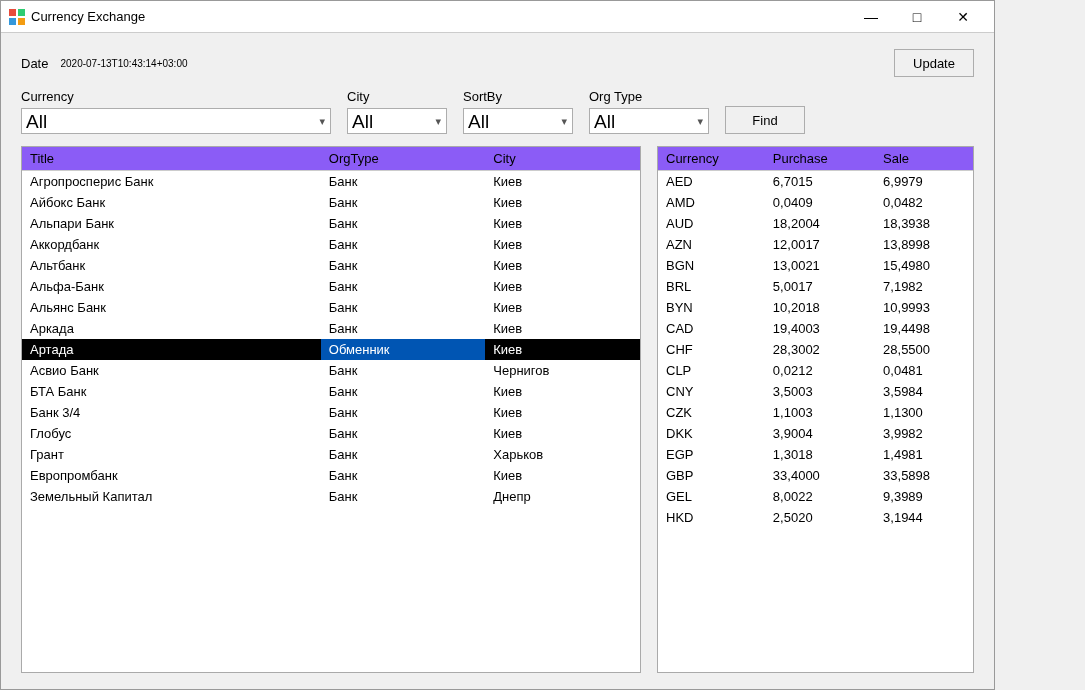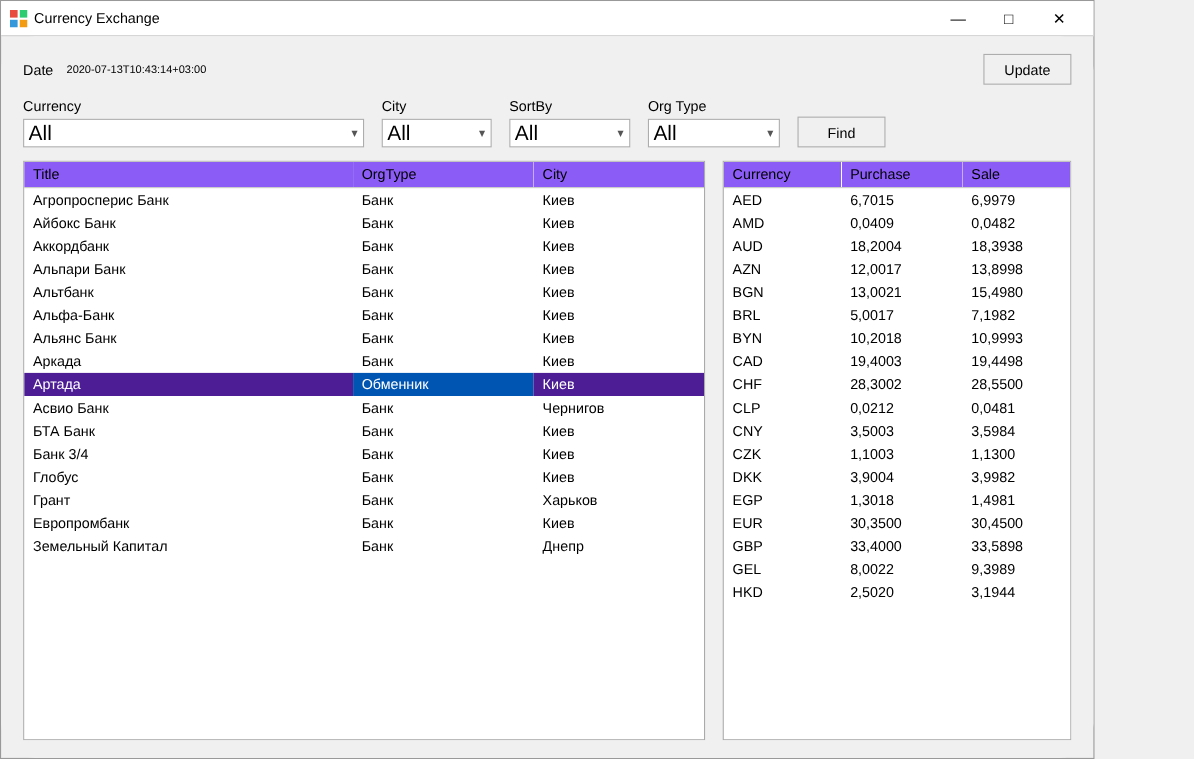--- a/index.html
+++ b/index.html
@@ -176,21 +176,21 @@
       font-weight: normal;
       position: sticky;
       top: 0;
       z-index: 1;
     }
     tbody td {
       padding: 3px 8px;
       border: none;
     }
     tbody tr.selected td {
-      background: #4c1d95;
+      background: #000000;
       color: #fff;
     }
     tbody tr.selected td.orgtype-cell {
       background: #0055b3;
       color: #fff;
     }
 
     
     .table-scroll::-webkit-scrollbar { width: 14px; }
     .table-scroll::-webkit-scrollbar-track { background: #f0f0f0; }
@@ -281,26 +281,26 @@
                   <td>Агропросперис Банк</td>
                   <td class="orgtype-cell">Банк</td>
                   <td>Киев</td>
                 </tr>
                 <tr>
                   <td>Айбокс Банк</td>
                   <td class="orgtype-cell">Банк</td>
                   <td>Киев</td>
                 </tr>
                 <tr>
+                  <td>Альпари Банк</td>
+                  <td class="orgtype-cell">Банк</td>
+                  <td>Киев</td>
+                </tr>
+                <tr>
                   <td>Аккордбанк</td>
-                  <td class="orgtype-cell">Банк</td>
-                  <td>Киев</td>
-                </tr>
-                <tr>
-                  <td>Альпари Банк</td>
                   <td class="orgtype-cell">Банк</td>
                   <td>Киев</td>
                 </tr>
                 <tr>
                   <td>Альтбанк</td>
                   <td class="orgtype-cell">Банк</td>
                   <td>Киев</td>
                 </tr>
                 <tr>
                   <td>Альфа-Банк</td>
@@ -437,25 +437,20 @@
                   <td>DKK</td>
                   <td>3,9004</td>
                   <td>3,9982</td>
                 </tr>
                 <tr>
                   <td>EGP</td>
                   <td>1,3018</td>
                   <td>1,4981</td>
                 </tr>
                 <tr>
-                  <td>EUR</td>
-                  <td>30,3500</td>
-                  <td>30,4500</td>
-                </tr>
-                <tr>
                   <td>GBP</td>
                   <td>33,4000</td>
                   <td>33,5898</td>
                 </tr>
                 <tr>
                   <td>GEL</td>
                   <td>8,0022</td>
                   <td>9,3989</td>
                 </tr>
                 <tr>

